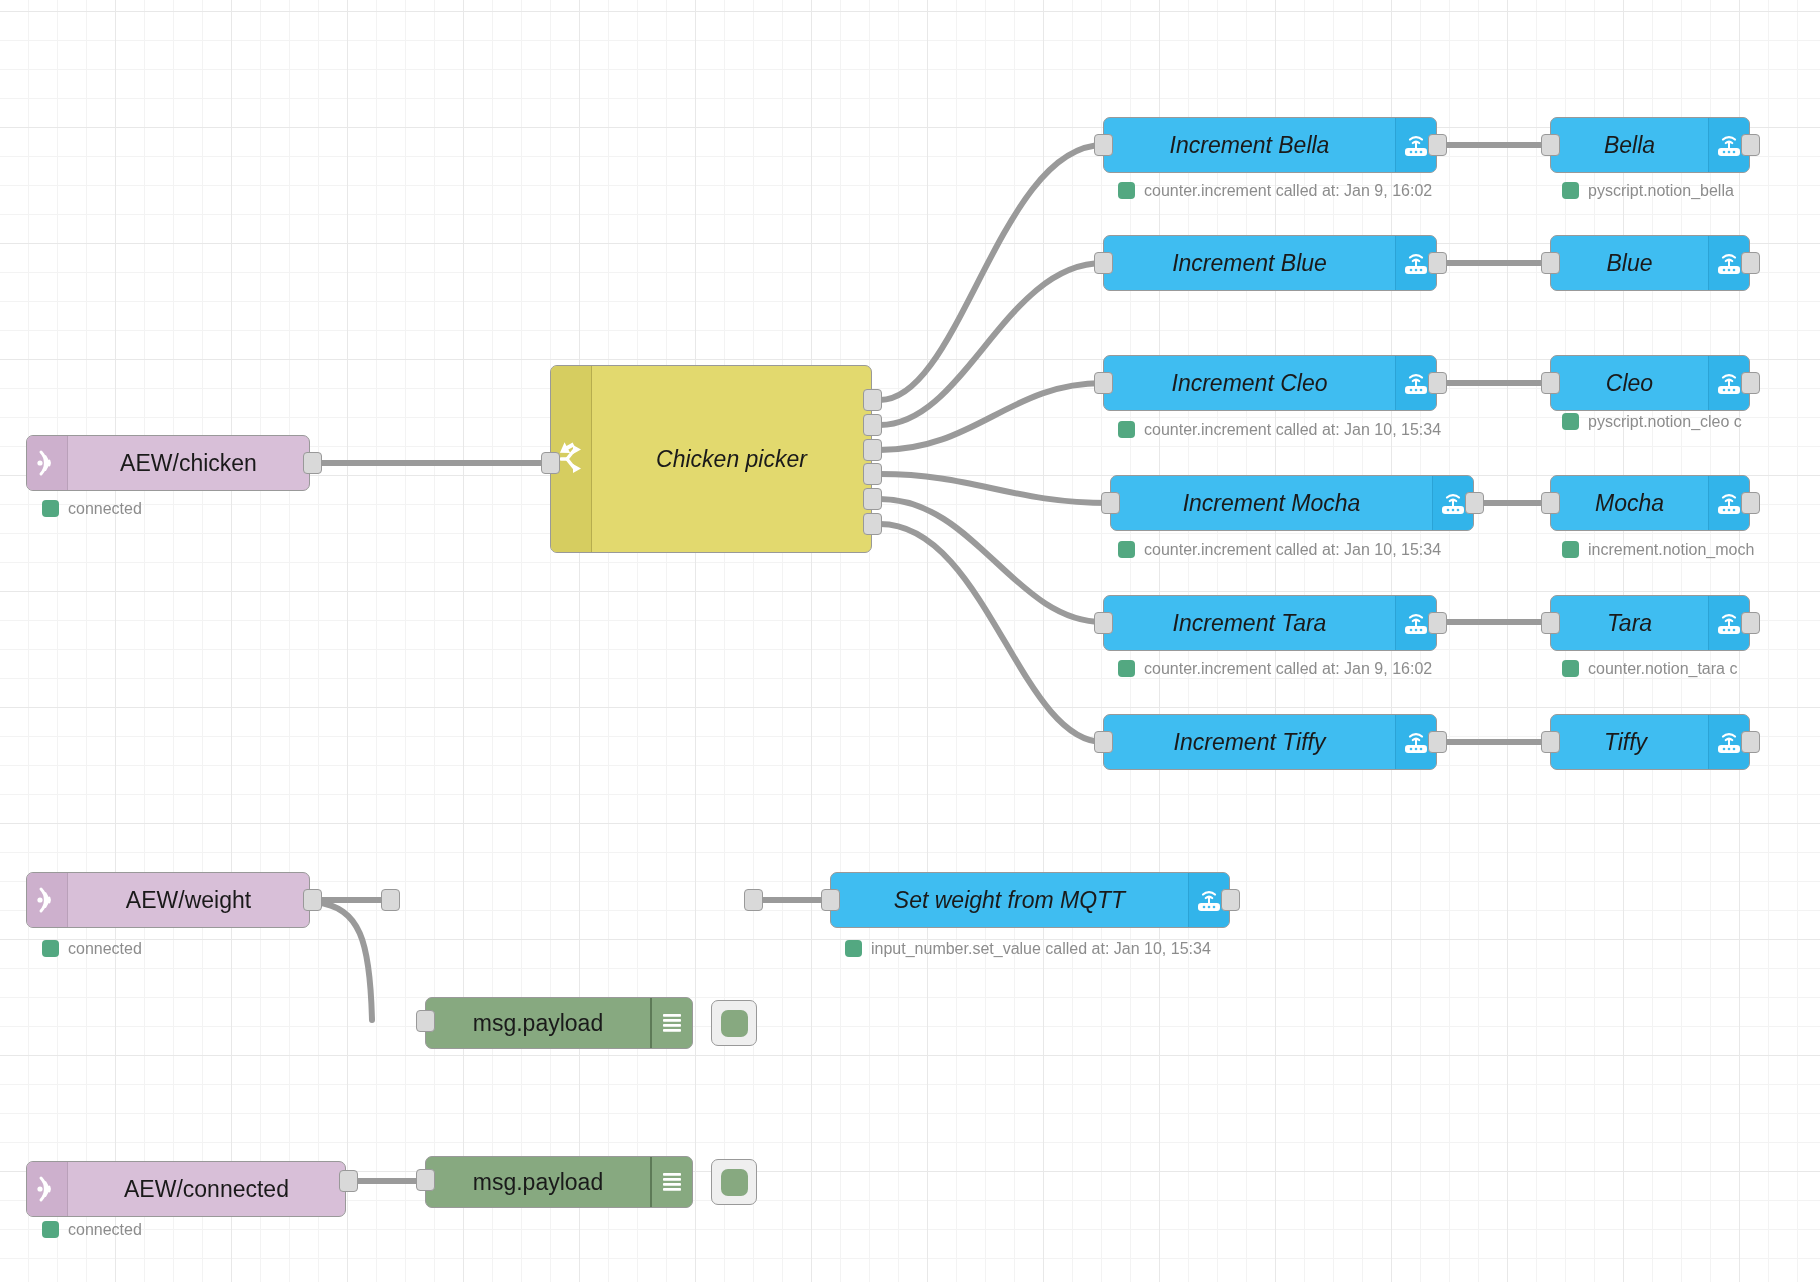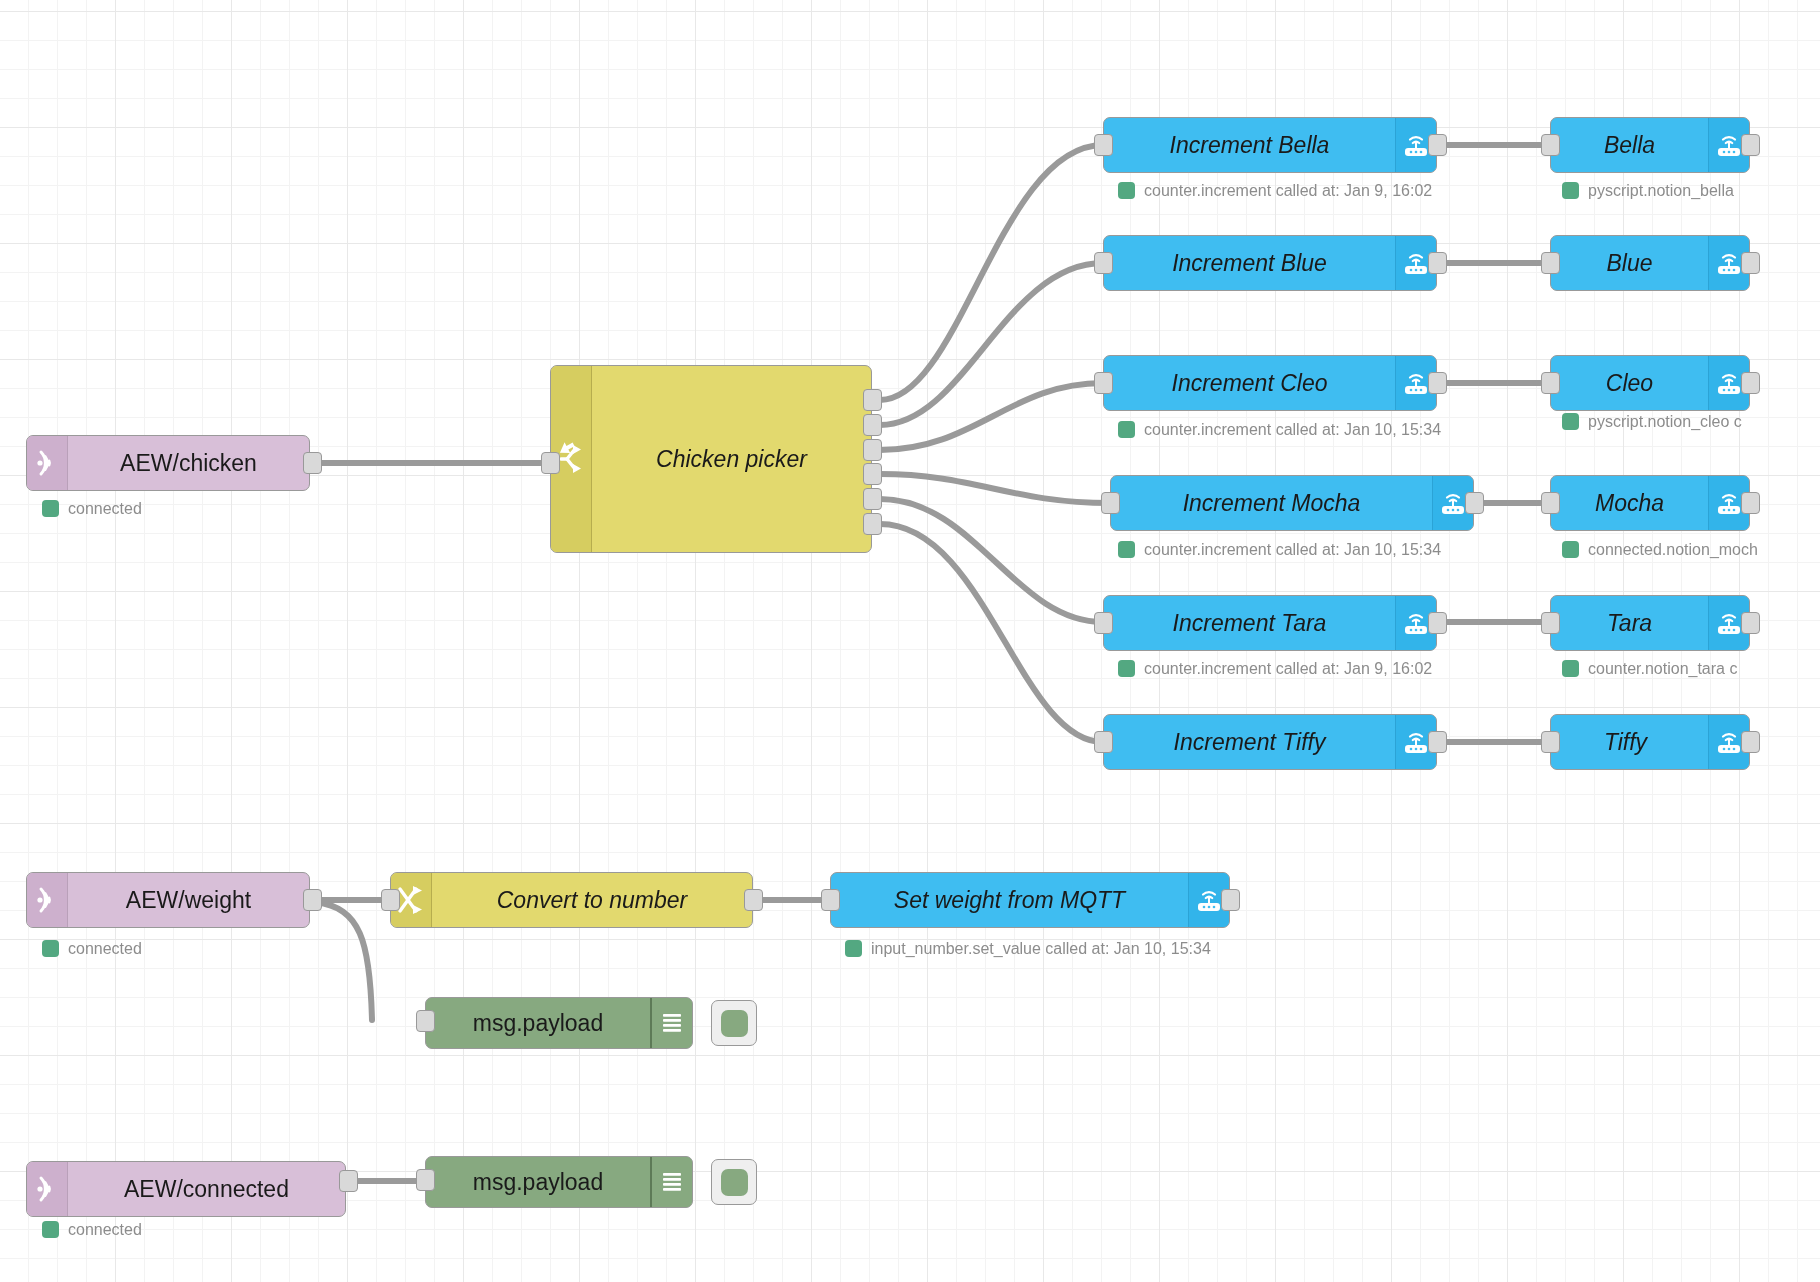--- a/index.html
+++ b/index.html
@@ -371,21 +371,21 @@
         <circle cx="10" cy="20" r="1.3" fill="#3fbdf1"></circle>
         <circle cx="15" cy="20" r="1.3" fill="#3fbdf1"></circle>
         <circle cx="20" cy="20" r="1.3" fill="#3fbdf1"></circle>
       </svg>
     </div>
   </div>
   <div class="port" style="left:1541px; top:492px;"></div>
   <div class="port" style="left:1741px; top:492px;"></div>
   <div class="status overlap" style="left:1562px; top:541px;">
     <span class="dot"></span>
-    <span class="stxt">connected.notion_moch</span>
+    <span class="stxt">increment.notion_moch</span>
   </div>
 
   <div class="node n-ha" style="left:1103px; top:595px; width:334px; height:56px;text-align:right;">
     <div class="label italic">Increment Tara</div>
     <div class="icon-box right">
       <svg class="glyph" width="30" height="26" viewBox="0 0 30 26">
         <g fill="none" stroke="#ffffff" stroke-width="2.2" stroke-linecap="round">
           <path d="M9,7.5 A 9,9 0 0 1 21,7.5"></path>
           <path d="M11.8,11 A 5.2,5.2 0 0 1 18.2,11"></path>
         </g>
@@ -477,33 +477,20 @@
       </svg>
     </div>
     <div class="label">AEW/weight</div>
   </div>
   <div class="port" style="left:303px; top:889px;"></div>
   <div class="status" style="left:42px; top:940px;">
     <span class="dot"></span>
     <span class="stxt">connected</span>
   </div>
 
-  <div class="node n-change" style="left:390px; top:872px; width:363px; height:56px;">
-    <div class="icon-box">
-      <svg class="glyph" width="30" height="32" viewBox="0 0 30 32">
-        <g fill="none" stroke="#ffffff" stroke-width="3.4" stroke-linecap="round">
-          <path d="M4,5 L 20,27"></path>
-          <path d="M4,27 L 20,5"></path>
-        </g>
-        <path d="M17,2 L 26,6.5 L 17,11 Z" fill="#ffffff"></path>
-        <path d="M17,21 L 26,25.5 L 17,30 Z" fill="#ffffff"></path>
-      </svg>
-    </div>
-    <div class="label italic">Convert to number</div>
-  </div>
   <div class="port" style="left:381px; top:889px;"></div>
   <div class="port" style="left:744px; top:889px;"></div>
 
   <div class="node n-ha" style="left:830px; top:872px; width:400px; height:56px;">
     <div class="label italic">Set weight from MQTT</div>
     <div class="icon-box right">
       <svg class="glyph" width="30" height="26" viewBox="0 0 30 26">
         <g fill="none" stroke="#ffffff" stroke-width="2.2" stroke-linecap="round">
           <path d="M9,7.5 A 9,9 0 0 1 21,7.5"></path>
           <path d="M11.8,11 A 5.2,5.2 0 0 1 18.2,11"></path>

